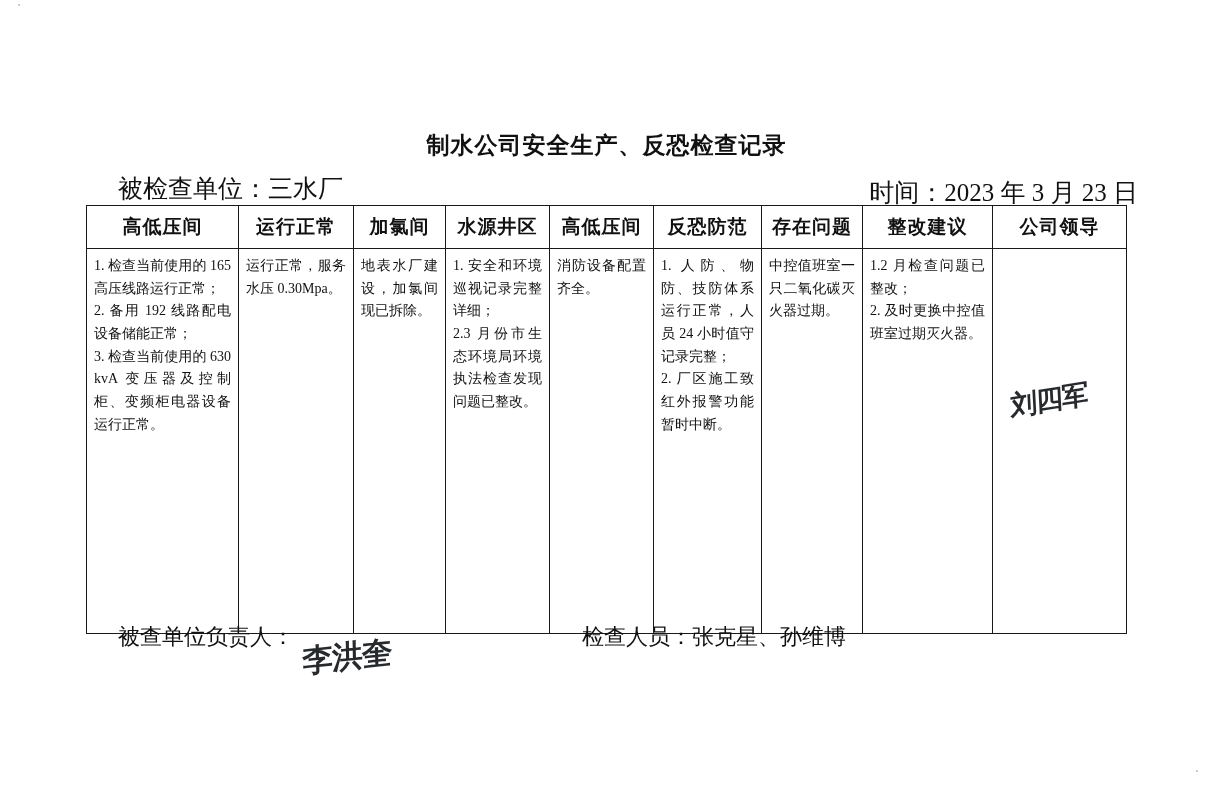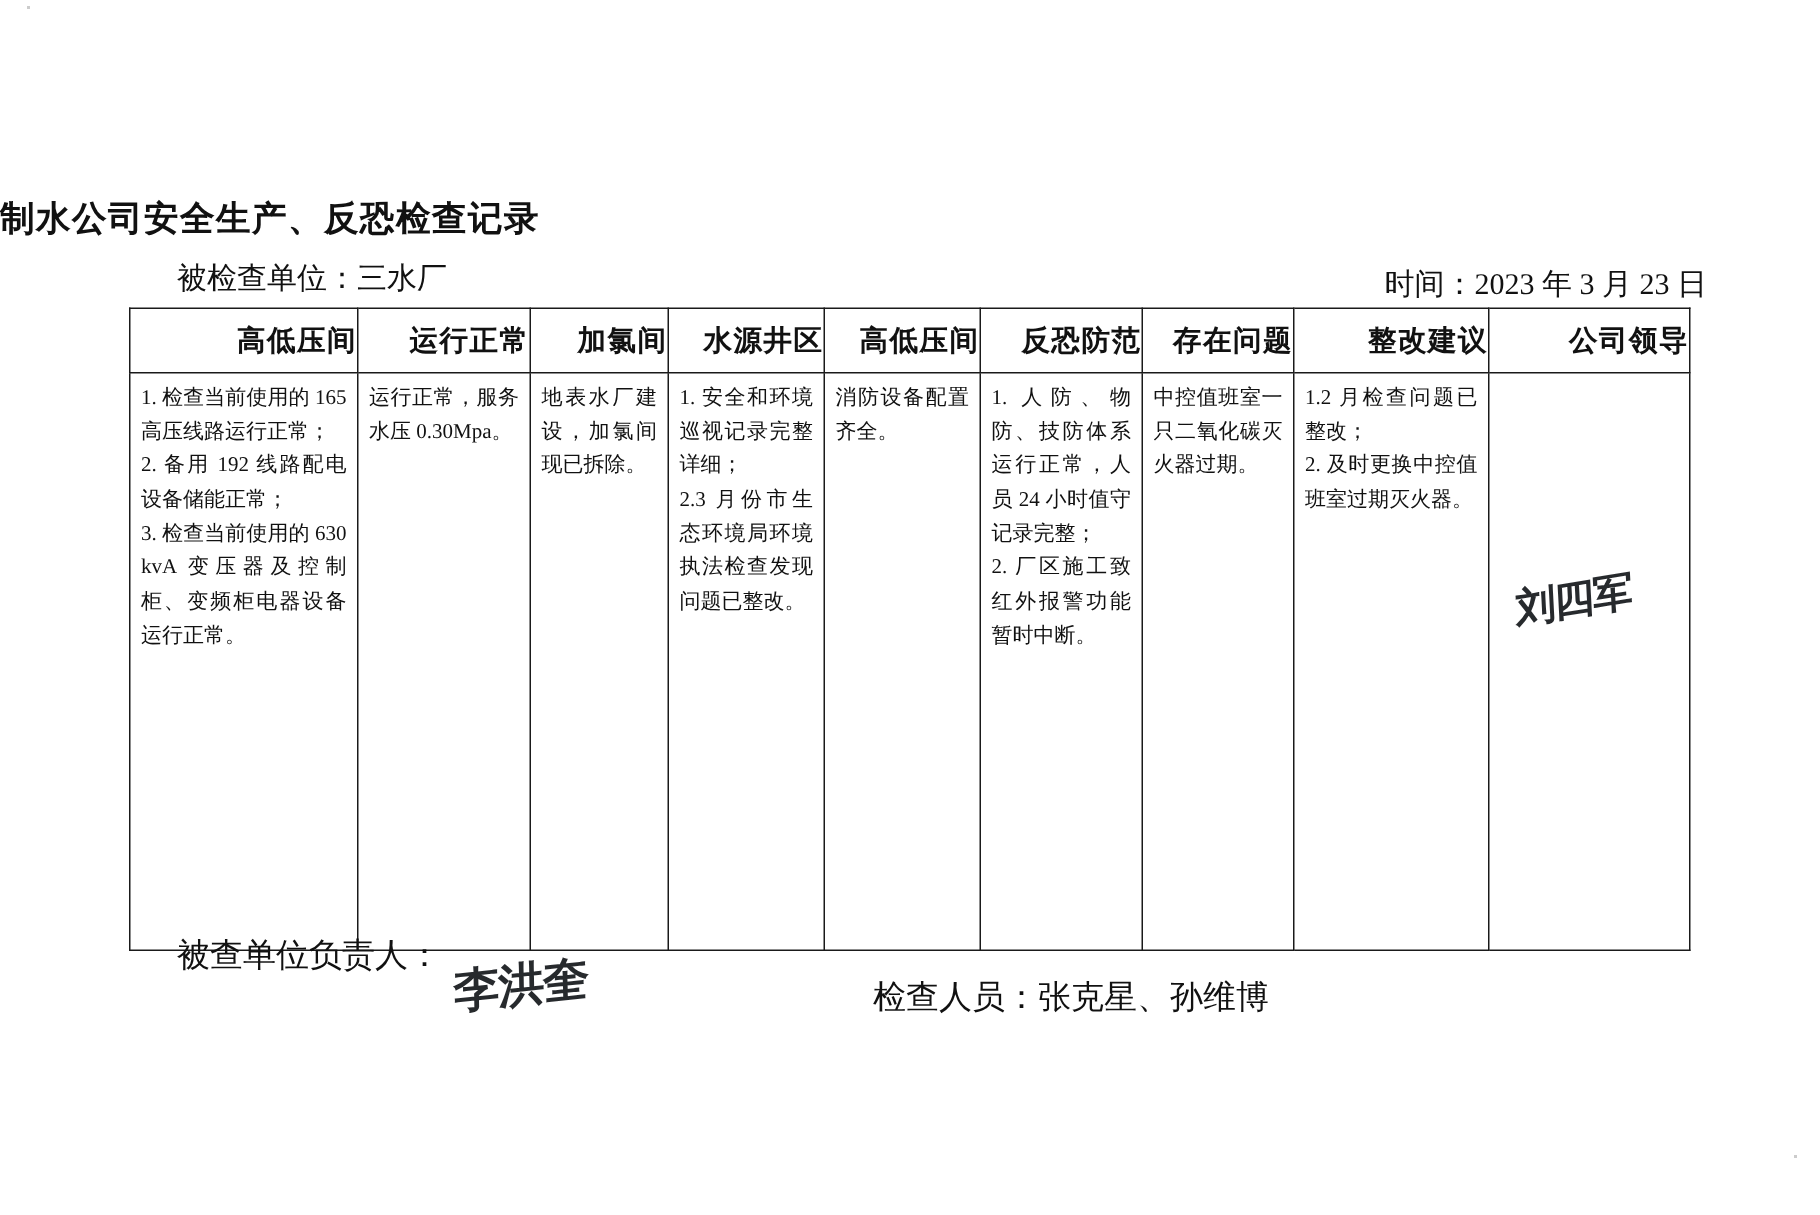--- a/index.html
+++ b/index.html
@@ -19,31 +19,32 @@
     position: absolute;
     left: 0; top: 0;
     width: 1213px;
     height: 810px;
   }
   .doc-title {
     position: absolute;
     left: 0;
     top: 130px;
     width: 1213px;
+    text-align: center;
     font-size: 23px;
     font-weight: bold;
     letter-spacing: 1px;
   }
   .meta-row {
     position: absolute;
     left: 88px;
     top: 172px;
     width: 1060px;
     height: 26px;
-    font-size: 20px;
+    font-size: 25px;
   }
   .meta-left {
     position: absolute;
     left: 30px;
     top: 0;
     white-space: nowrap;
   }
   .meta-right {
     position: absolute;
     right: 10px;
@@ -61,21 +62,21 @@
   }
   table.grid th, table.grid td {
     border: 1px solid #1a1a1a;
     vertical-align: top;
     padding: 0;
   }
   table.grid th {
     height: 42px;
     font-size: 19px;
     font-weight: bold;
-    text-align: right;
+    text-align: center;
     vertical-align: middle;
     letter-spacing: 1px;
   }
   table.grid td.cell {
     height: 372px;
     font-size: 14px;
     line-height: 1.62;
     padding: 6px 7px 6px 7px;
     text-align: justify;
     text-justify: inter-ideograph;
@@ -106,21 +107,20 @@
     position: absolute;
     left: 32px;
     top: 0;
     white-space: nowrap;
   }
   .sign-mid {
     position: absolute;
     left: 496px;
     top: 0;
     white-space: nowrap;
-    margin-top: 28px;
   }
   
   .hand {
     font-family: "DejaVu Serif", serif;
     color: #15181c;
     font-weight: bold;
     letter-spacing: -1px;
   }
   .hand-leader {
     position: absolute;

